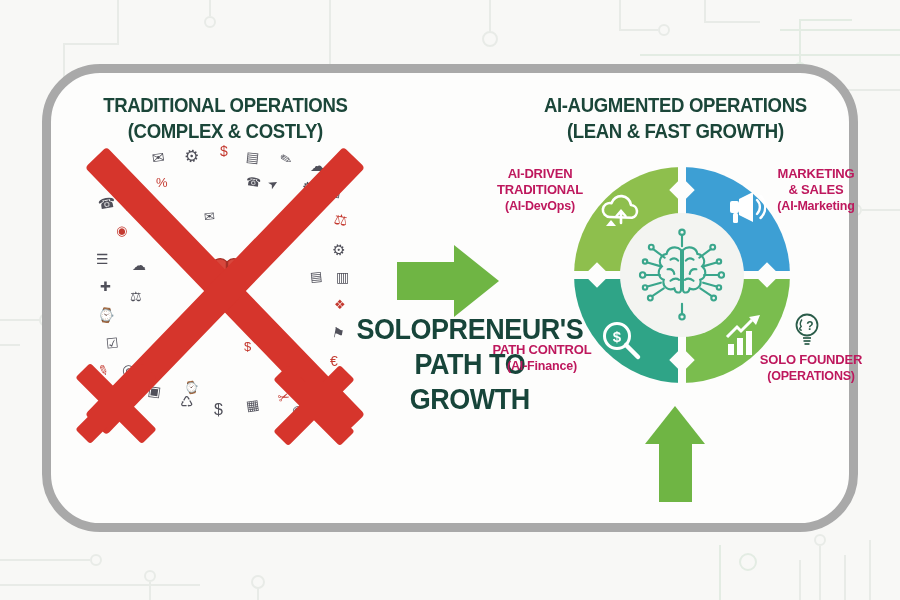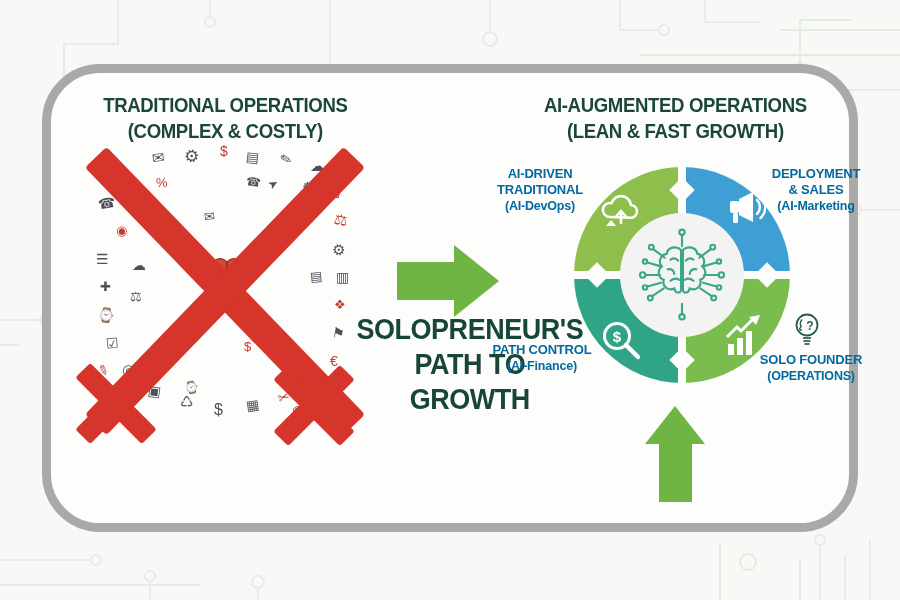--- a/index.html
+++ b/index.html
@@ -39,21 +39,21 @@
         background:conic-gradient(#3d9fd4 0deg 90deg,#7abd4e 90deg 180deg,#2fa487 180deg 270deg,#8ebf4d 270deg 360deg);}
   .sep-v{position:absolute;left:104px;top:0;width:8px;height:216px;background:#fdfdfc;}
   .sep-h{position:absolute;left:0;top:104px;width:216px;height:8px;background:#fdfdfc;}
   .donut-hole{position:absolute;left:46px;top:46px;width:124px;height:124px;border-radius:50%;background:#f3f4f1;}
   .diamond{position:absolute;width:18px;height:18px;background:#fdfdfc;transform:rotate(45deg);}
   .d-top{left:99px;top:14px;} .d-right{left:184px;top:99px;} .d-bottom{left:99px;top:184px;} .d-left{left:14px;top:99px;}
   .q-icon{position:absolute;}
   .qi-tl{left:24px;top:22px;} .qi-tr{left:146px;top:24px;} .qi-bl{left:24px;top:150px;} .qi-br{left:146px;top:148px;}
   .brain-center{position:absolute;left:60px;top:60px;}
   
-  .q-label{position:absolute;text-align:center;color:#0369a1;font-weight:700;
+  .q-label{position:absolute;text-align:center;color:#be185d;font-weight:700;
         font-size:13px;line-height:16px;letter-spacing:-0.2px;}
   .q-sub{font-weight:700;font-size:12.5px;}
   .ql-tl{left:484px;top:166px;width:112px;}
   .ql-tr{left:760px;top:166px;width:112px;}
   .ql-bl{left:486px;top:342px;width:112px;}
   .ql-br{left:752px;top:352px;width:118px;}
   .strategist-icon{position:absolute;left:792px;top:312px;}
 </style>
 </head>
 <body>
@@ -282,21 +282,21 @@
       </g>
     </svg>
   </div>
 
   <div class="q-label ql-tl">
     <span>AI-DRIVEN</span><br>
     <span>TRADITIONAL</span><br>
     <span class="q-sub">(AI-DevOps)</span>
   </div>
   <div class="q-label ql-tr">
-    <span>DEPLOYMENT</span><br>
+    <span>MARKETING</span><br>
     <span>&amp; SALES</span><br>
     <span class="q-sub">(AI-Marketing</span>
   </div>
   <div class="q-label ql-bl">
     <span>PATH CONTROL</span><br>
     <span class="q-sub">(AI-Finance)</span>
   </div>
   <div class="q-label ql-br">
     <span>SOLO FOUNDER</span><br>
     <span class="q-sub">(OPERATIONS)</span>

